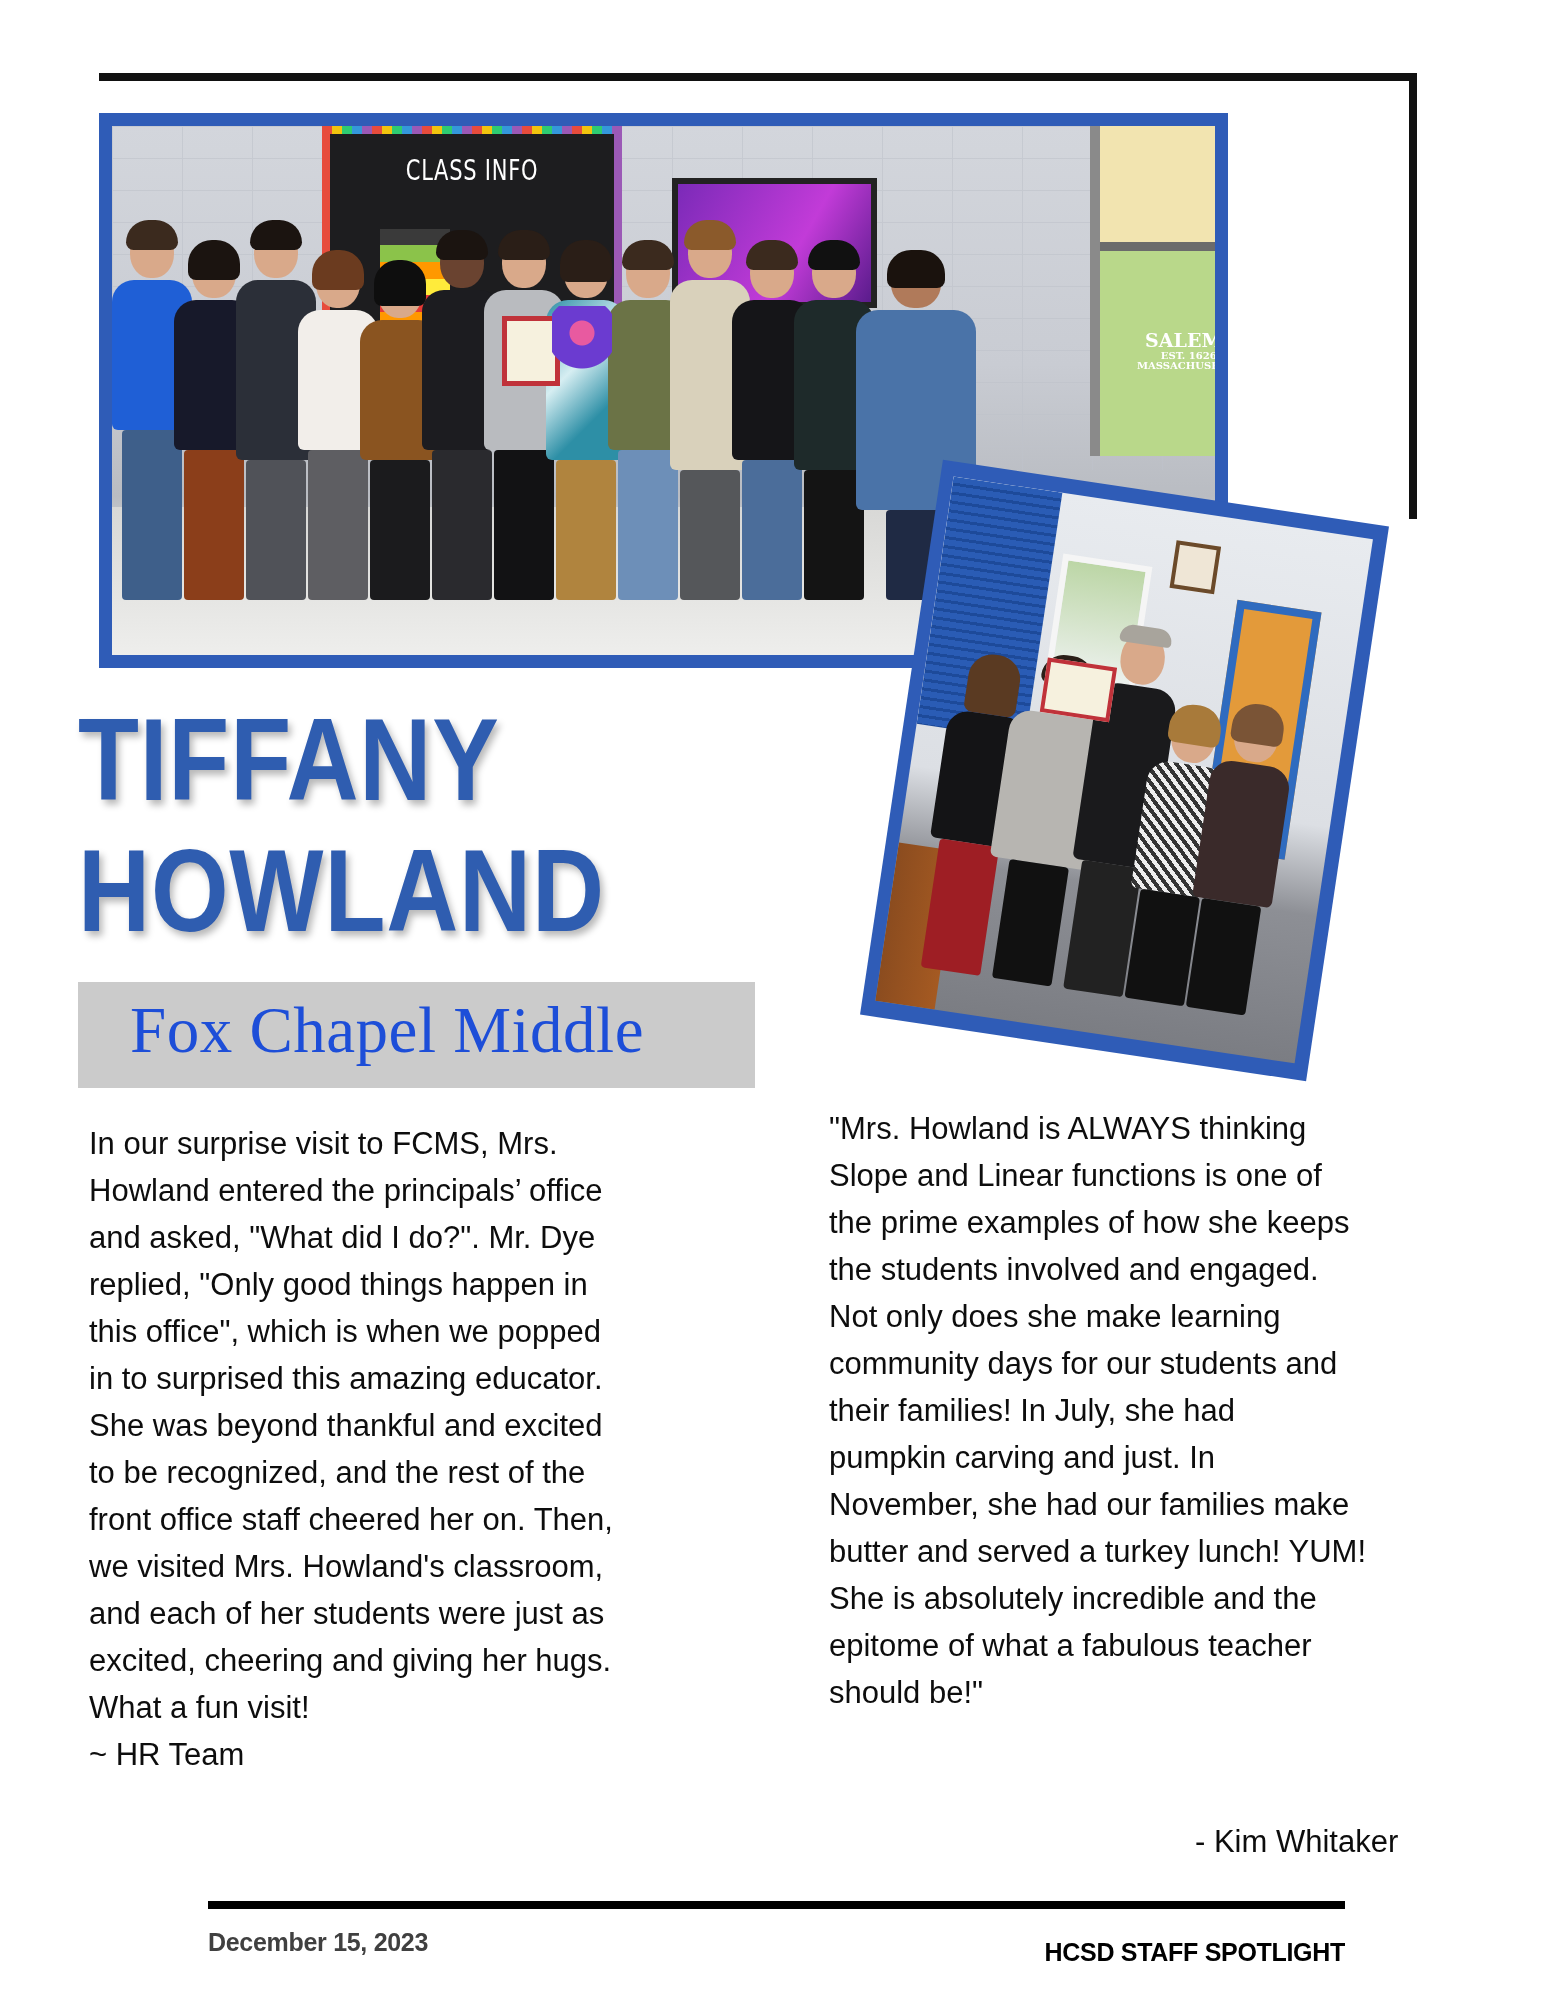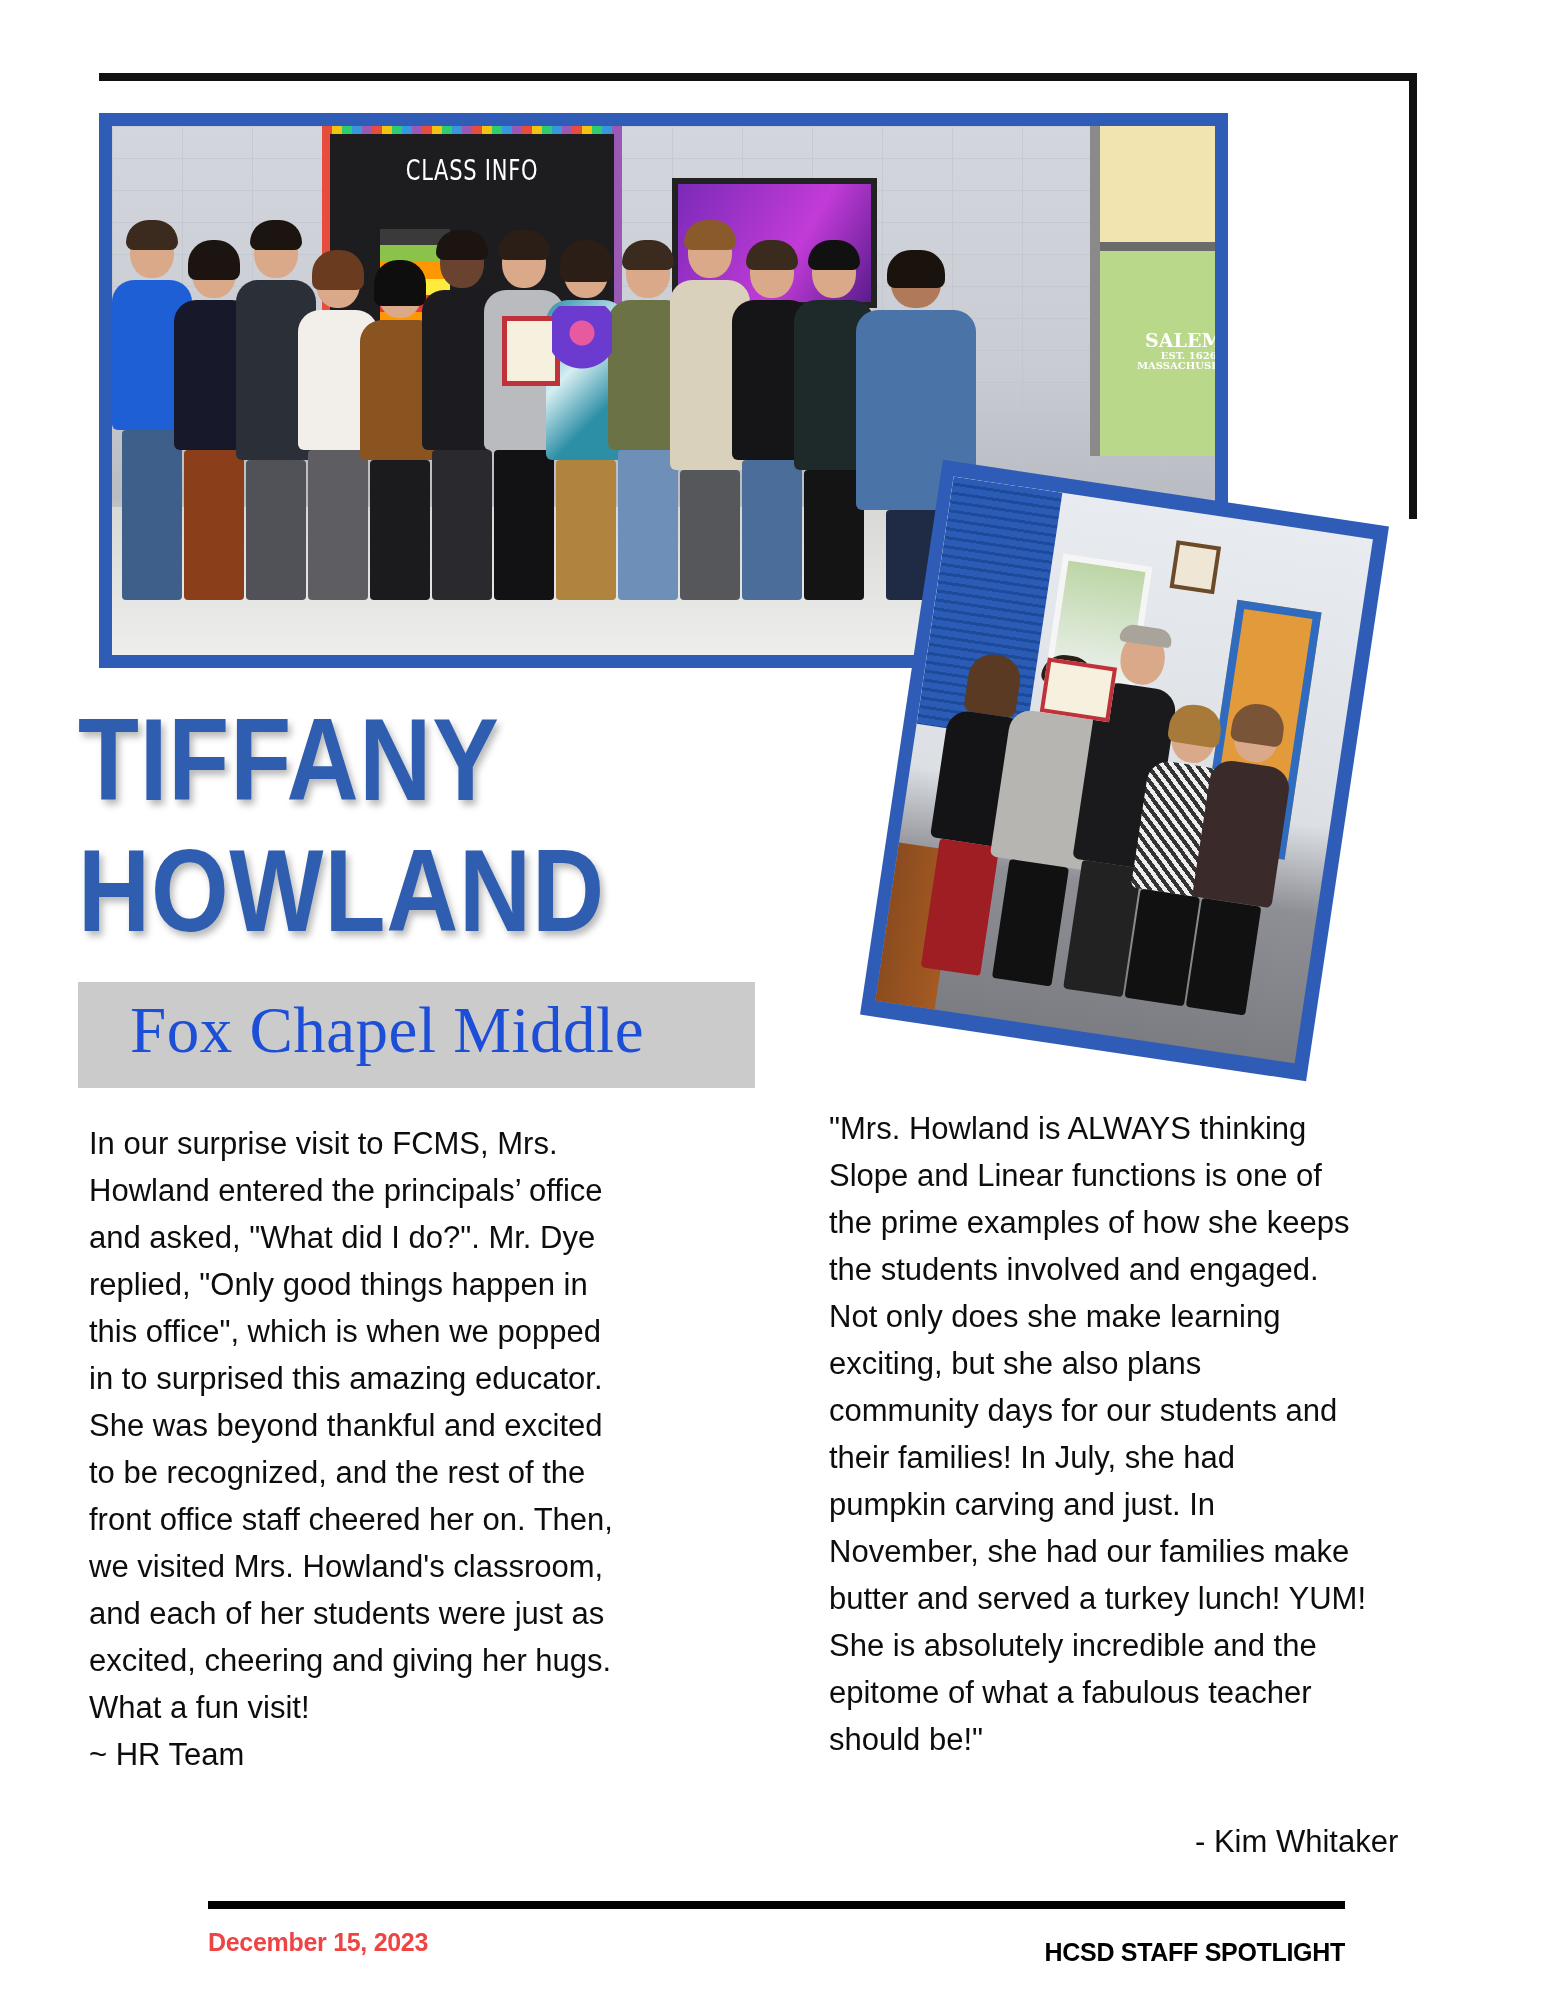--- a/index.html
+++ b/index.html
@@ -58,21 +58,21 @@
   .school { position:absolute; left:52px; top:11px; color:#1d4ed8; font-family:"Liberation Serif", serif; font-size:65px; white-space:nowrap; letter-spacing:.5px; }
 
   
   .col { position:absolute; font-family:"Liberation Sans", sans-serif; font-size:31px; line-height:47px; color:#0d0d0d; white-space:nowrap; }
   .col-left { left:89px; top:1120px; }
   .col-right { left:829px; top:1105px; }
   .sig { position:absolute; left:1195px; top:1818px; font-size:31px; line-height:47px; color:#0d0d0d; white-space:nowrap; }
 
   
   .footer-rule { position:absolute; left:208px; top:1901px; width:1137px; height:8px; background:#000; }
-  .footer-date { position:absolute; left:208px; top:1928px; font-weight:bold; font-size:25px; color:#ef4444; white-space:nowrap; letter-spacing:-.3px; }
+  .footer-date { position:absolute; left:208px; top:1928px; font-weight:bold; font-size:25px; color:#404040; white-space:nowrap; letter-spacing:-.3px; }
   .footer-title { position:absolute; right:200px; top:1938px; font-weight:bold; font-size:25px; color:#000; white-space:nowrap; letter-spacing:-.3px; }
 </style>
 </head>
 <body>
 
 <div class="frame-top"></div>
 <div class="frame-right"></div>
 
 <div class="photo1">
   <div class="img">
@@ -259,21 +259,20 @@
   <div>What a fun visit!</div>
   <div>~ HR Team</div>
 </div>
 
 <div class="col col-right">
   <div>"Mrs. Howland is ALWAYS thinking</div>
   <div>Slope and Linear functions is one of</div>
   <div>the prime examples of how she keeps</div>
   <div>the students involved and engaged.</div>
   <div>Not only does she make learning</div>
-  <div>exciting, but she also plans</div>
   <div>community days for our students and</div>
   <div>their families! In July, she had</div>
   <div>pumpkin carving and just. In</div>
   <div>November, she had our families make</div>
   <div>butter and served a turkey lunch! YUM!</div>
   <div>She is absolutely incredible and the</div>
   <div>epitome of what a fabulous teacher</div>
   <div>should be!"</div>
 </div>
 <div class="sig">- Kim Whitaker</div>

